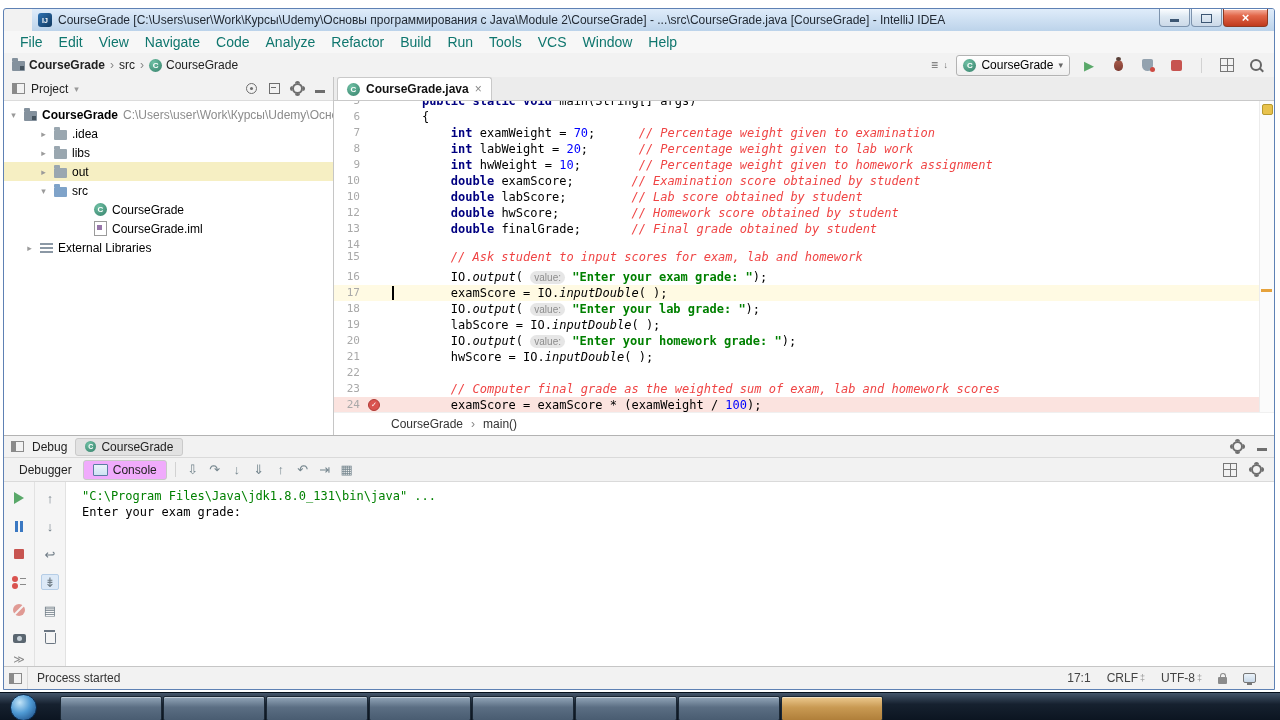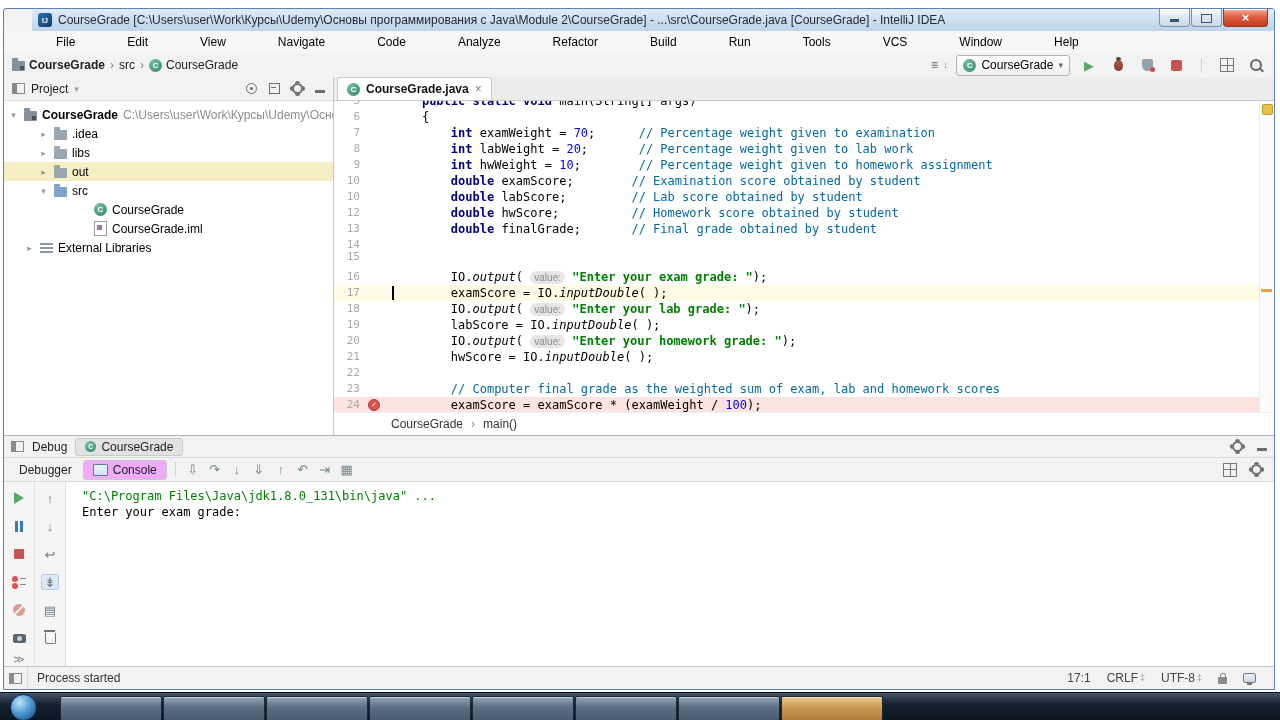--- a/index.html
+++ b/index.html
@@ -31,21 +31,21 @@
     border-radius:0 0 4px 4px;background:linear-gradient(#fbfdff,#dde8f2 45%,#ccd9e8);
     display:flex;align-items:center;justify-content:center;box-shadow:inset 0 1px 0 #fff;}
   .win-btn .bar{width:9px;height:3px;background:#3c5673;margin-top:6px;}
   .win-btn .box{width:9px;height:7px;border:1px solid #3c5673;margin-top:2px;}
   .win-btn.close{width:43px;color:#fff;font-size:13px;font-weight:bold;
     background:linear-gradient(#f6b5a4,#e26649 40%,#c03a1d);border-color:#8f3a22;}
 
   
   #menubar{position:absolute;left:0;top:22px;right:0;height:22px;display:flex;align-items:center;
     background:#f7f7f7;border-bottom:1px solid #d8d8d8;padding-left:8px;}
-  .menu-item{font-size:12px;color:#000000;padding:3px 8px;margin-left:36px;}
+  .menu-item{font-size:14px;color:#0f766e;padding:3px 8px;}
 
   
   #navbar{position:absolute;left:0;top:44px;right:0;height:24px;background:#f2f2f2;
     border-bottom:1px solid #cccccc;display:flex;align-items:center;padding:0 8px;}
   #nav-breadcrumb{display:flex;align-items:center;gap:5px;font-size:12px;color:#222;}
   .bc-sep{color:#888;font-size:12px;}
   .bc-item{display:flex;align-items:center;gap:4px;}
   .b{font-weight:bold;}
   #run-controls{margin-left:auto;display:flex;align-items:center;gap:9px;}
   .combo{height:19px;border:1px solid #b3b3b3;border-radius:3px;background:linear-gradient(#ffffff,#efefef);
@@ -121,21 +121,21 @@
   .line-bp{background:#fbe3df;}
   .ln{width:26px;flex:none;text-align:right;color:#a9a9a9;font-size:11px;padding-right:4px;}
   .gicon{width:22px;flex:none;position:relative;}
   .bp-dot{position:absolute;left:4px;top:2px;width:12px;height:12px;border-radius:50%;background:#d9534f;
     border:1px solid #b03c38;box-sizing:border-box;color:#fff;font-size:8px;line-height:10px;text-align:center;}
   .ctext{flex:1;position:relative;padding-left:7px;white-space:pre;}
   .caret{position:absolute;left:6px;top:1px;width:2px;height:14px;background:#000;}
   .tk-p{color:#000;}
   .tk-k{color:#000080;font-weight:bold;}
   .tk-n{color:#0000ff;}
-  .tk-c{color:#0369a1;}
+  .tk-c{color:#ef4444;font-style:italic;}
   .tk-s{color:#008000;font-weight:bold;}
   .tk-m{color:#000;font-style:italic;}
   .tk-h{display:inline-block;background:#e6e6e6;color:#8c8c8c;border-radius:7px;font-size:10px;
     line-height:13px;padding:0 4px;font-family:"Liberation Sans",sans-serif;}
   #error-stripe{position:absolute;top:0;right:0;width:14px;bottom:0;border-left:1px solid #ececec;background:#fbfbfb;}
   .stripe-inspection{position:absolute;top:3px;left:2px;width:9px;height:9px;background:#e8c24c;
     border:1px solid #b89a2f;border-radius:2px;}
   .stripe-mark{position:absolute;left:1px;width:11px;height:3px;background:#e6a23c;}
 
   #editor-breadcrumbs{height:22px;flex:none;display:flex;align-items:center;gap:8px;
@@ -370,21 +370,21 @@
               <div class="code-line" style="top: -8px;"><div class="ln">5</div><div class="gicon"></div><div class="ctext"><span class="tk-p">    </span><span class="tk-k">public static void</span><span class="tk-p"> main(String[] args)</span></div></div>
               <div class="code-line" style="top: 8px;"><div class="ln">6</div><div class="gicon"></div><div class="ctext"><span class="tk-p">    {</span></div></div>
               <div class="code-line" style="top: 24px;"><div class="ln">7</div><div class="gicon"></div><div class="ctext"><span class="tk-p">        </span><span class="tk-k">int</span><span class="tk-p"> examWeight = </span><span class="tk-n">70</span><span class="tk-p">;      </span><span class="tk-c">// Percentage weight given to examination</span></div></div>
               <div class="code-line" style="top: 40px;"><div class="ln">8</div><div class="gicon"></div><div class="ctext"><span class="tk-p">        </span><span class="tk-k">int</span><span class="tk-p"> labWeight = </span><span class="tk-n">20</span><span class="tk-p">;       </span><span class="tk-c">// Percentage weight given to lab work</span></div></div>
               <div class="code-line" style="top: 56px;"><div class="ln">9</div><div class="gicon"></div><div class="ctext"><span class="tk-p">        </span><span class="tk-k">int</span><span class="tk-p"> hwWeight = </span><span class="tk-n">10</span><span class="tk-p">;        </span><span class="tk-c">// Percentage weight given to homework assignment</span></div></div>
               <div class="code-line" style="top: 72px;"><div class="ln">10</div><div class="gicon"></div><div class="ctext"><span class="tk-p">        </span><span class="tk-k">double</span><span class="tk-p"> examScore;        </span><span class="tk-c">// Examination score obtained by student</span></div></div>
               <div class="code-line" style="top: 88px;"><div class="ln">10</div><div class="gicon"></div><div class="ctext"><span class="tk-p">        </span><span class="tk-k">double</span><span class="tk-p"> labScore;         </span><span class="tk-c">// Lab score obtained by student</span></div></div>
               <div class="code-line" style="top: 104px;"><div class="ln">12</div><div class="gicon"></div><div class="ctext"><span class="tk-p">        </span><span class="tk-k">double</span><span class="tk-p"> hwScore;          </span><span class="tk-c">// Homework score obtained by student</span></div></div>
               <div class="code-line" style="top: 120px;"><div class="ln">13</div><div class="gicon"></div><div class="ctext"><span class="tk-p">        </span><span class="tk-k">double</span><span class="tk-p"> finalGrade;       </span><span class="tk-c">// Final grade obtained by student</span></div></div>
               <div class="code-line" style="top: 136px;"><div class="ln">14</div><div class="gicon"></div><div class="ctext"></div></div>
-              <div class="code-line" style="top: 148px; justify-content: center;"><div class="ln">15</div><div class="gicon"></div><div class="ctext"><span class="tk-p">        </span></div></div>
+              <div class="code-line" style="top: 148px; justify-content: center;"><div class="ln">15</div><div class="gicon"></div><div class="ctext"><span class="tk-p">        </span><span class="tk-c">// Ask student to input scores for exam, lab and homework</span></div></div>
               <div class="code-line" style="top: 168px;"><div class="ln">16</div><div class="gicon"></div><div class="ctext"><span class="tk-p">        IO.</span><span class="tk-m">output</span><span class="tk-p">( </span><span class="tk-h">value:</span><span class="tk-p"> </span><span class="tk-s">"Enter your exam grade: "</span><span class="tk-p">);</span></div></div>
               <div class="code-line line-cur" style="top: 184px;"><div class="ln">17</div><div class="gicon"></div><div class="ctext"><span class="caret"></span><span class="tk-p">        examScore = IO.</span><span class="tk-m">inputDouble</span><span class="tk-p">( );</span></div></div>
               <div class="code-line" style="top: 200px;"><div class="ln">18</div><div class="gicon"></div><div class="ctext"><span class="tk-p">        IO.</span><span class="tk-m">output</span><span class="tk-p">( </span><span class="tk-h">value:</span><span class="tk-p"> </span><span class="tk-s">"Enter your lab grade: "</span><span class="tk-p">);</span></div></div>
               <div class="code-line" style="top: 216px;"><div class="ln">19</div><div class="gicon"></div><div class="ctext"><span class="tk-p">        labScore = IO.</span><span class="tk-m">inputDouble</span><span class="tk-p">( );</span></div></div>
               <div class="code-line" style="top: 232px;"><div class="ln">20</div><div class="gicon"></div><div class="ctext"><span class="tk-p">        IO.</span><span class="tk-m">output</span><span class="tk-p">( </span><span class="tk-h">value:</span><span class="tk-p"> </span><span class="tk-s">"Enter your homework grade: "</span><span class="tk-p">);</span></div></div>
               <div class="code-line" style="top: 248px;"><div class="ln">21</div><div class="gicon"></div><div class="ctext"><span class="tk-p">        hwScore = IO.</span><span class="tk-m">inputDouble</span><span class="tk-p">( );</span></div></div>
               <div class="code-line" style="top: 264px;"><div class="ln">22</div><div class="gicon"></div><div class="ctext"></div></div>
               <div class="code-line" style="top: 280px;"><div class="ln">23</div><div class="gicon"></div><div class="ctext"><span class="tk-p">        </span><span class="tk-c">// Computer final grade as the weighted sum of exam, lab and homework scores</span></div></div>
               <div class="code-line line-bp" style="top: 296px;"><div class="ln">24</div><div class="gicon"><div class="bp-dot">✓</div></div><div class="ctext"><span class="tk-p">        examScore = examScore * (examWeight / </span><span class="tk-n">100</span><span class="tk-p">);</span></div></div>
             </div>

